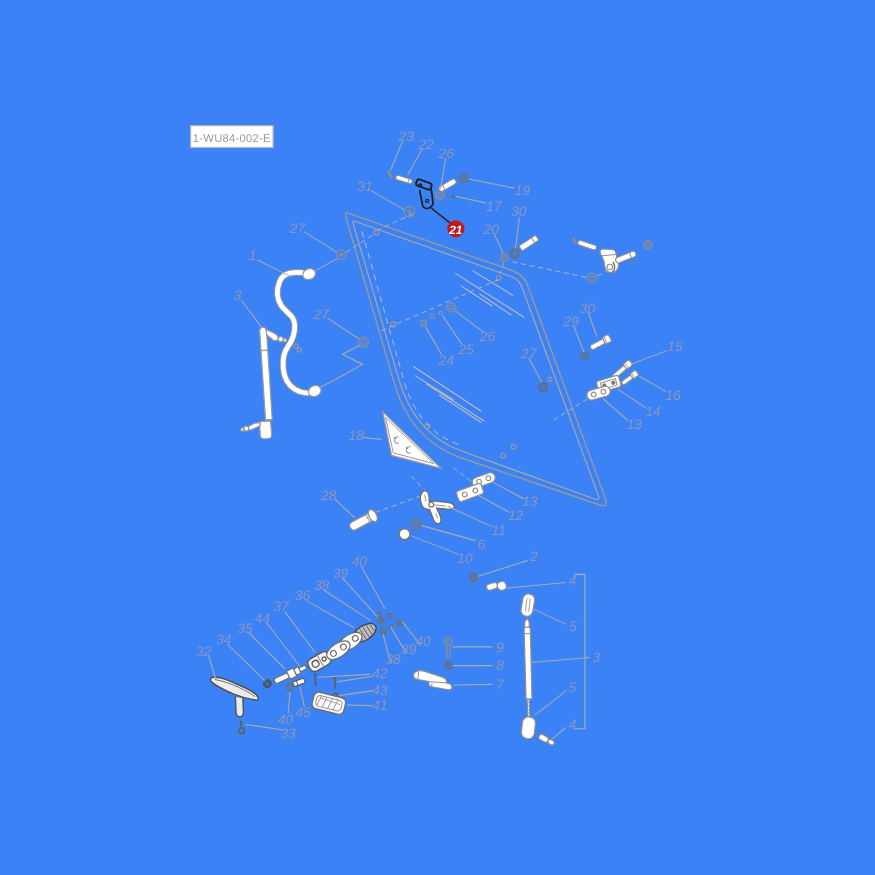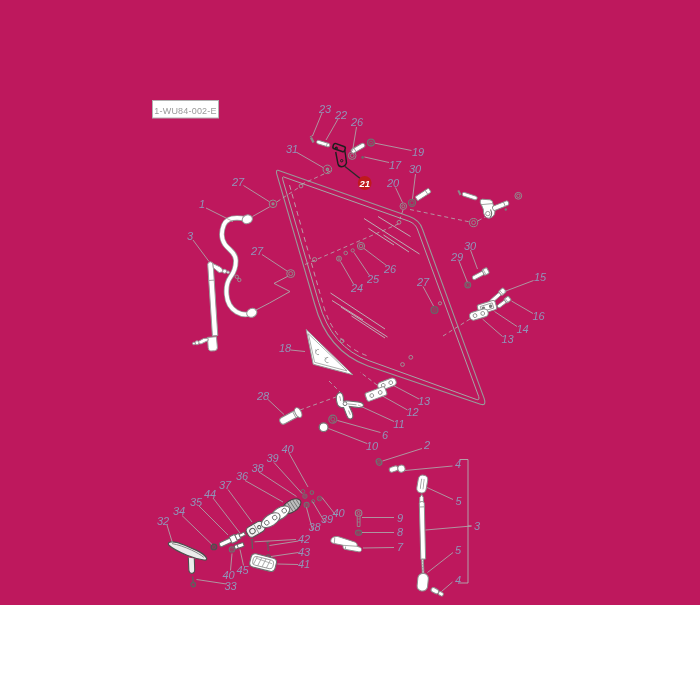--- a/index.html
+++ b/index.html
@@ -1,16 +1,16 @@
 <!DOCTYPE html>
 <html><head>
 <meta charset="utf-8">
 <style>
   html,body{margin:0;padding:0;background:#ffffff;}
-  #stage{position:relative;width:700px;height:605px;background:#be185d;overflow:hidden;}
+  #stage{position:relative;width:700px;height:700px;background:#3b82f6;overflow:hidden;}
   svg{position:absolute;left:0;top:0;}
   text{font-family:"Liberation Sans",sans-serif;}
   .num{font-style:italic;font-size:11px;fill:#9095b9;}
 </style>
 </head>
 <body>
 <div id="stage">
 <svg width="700" height="700" viewBox="0 0 700 700">
 <defs>
 </defs>

